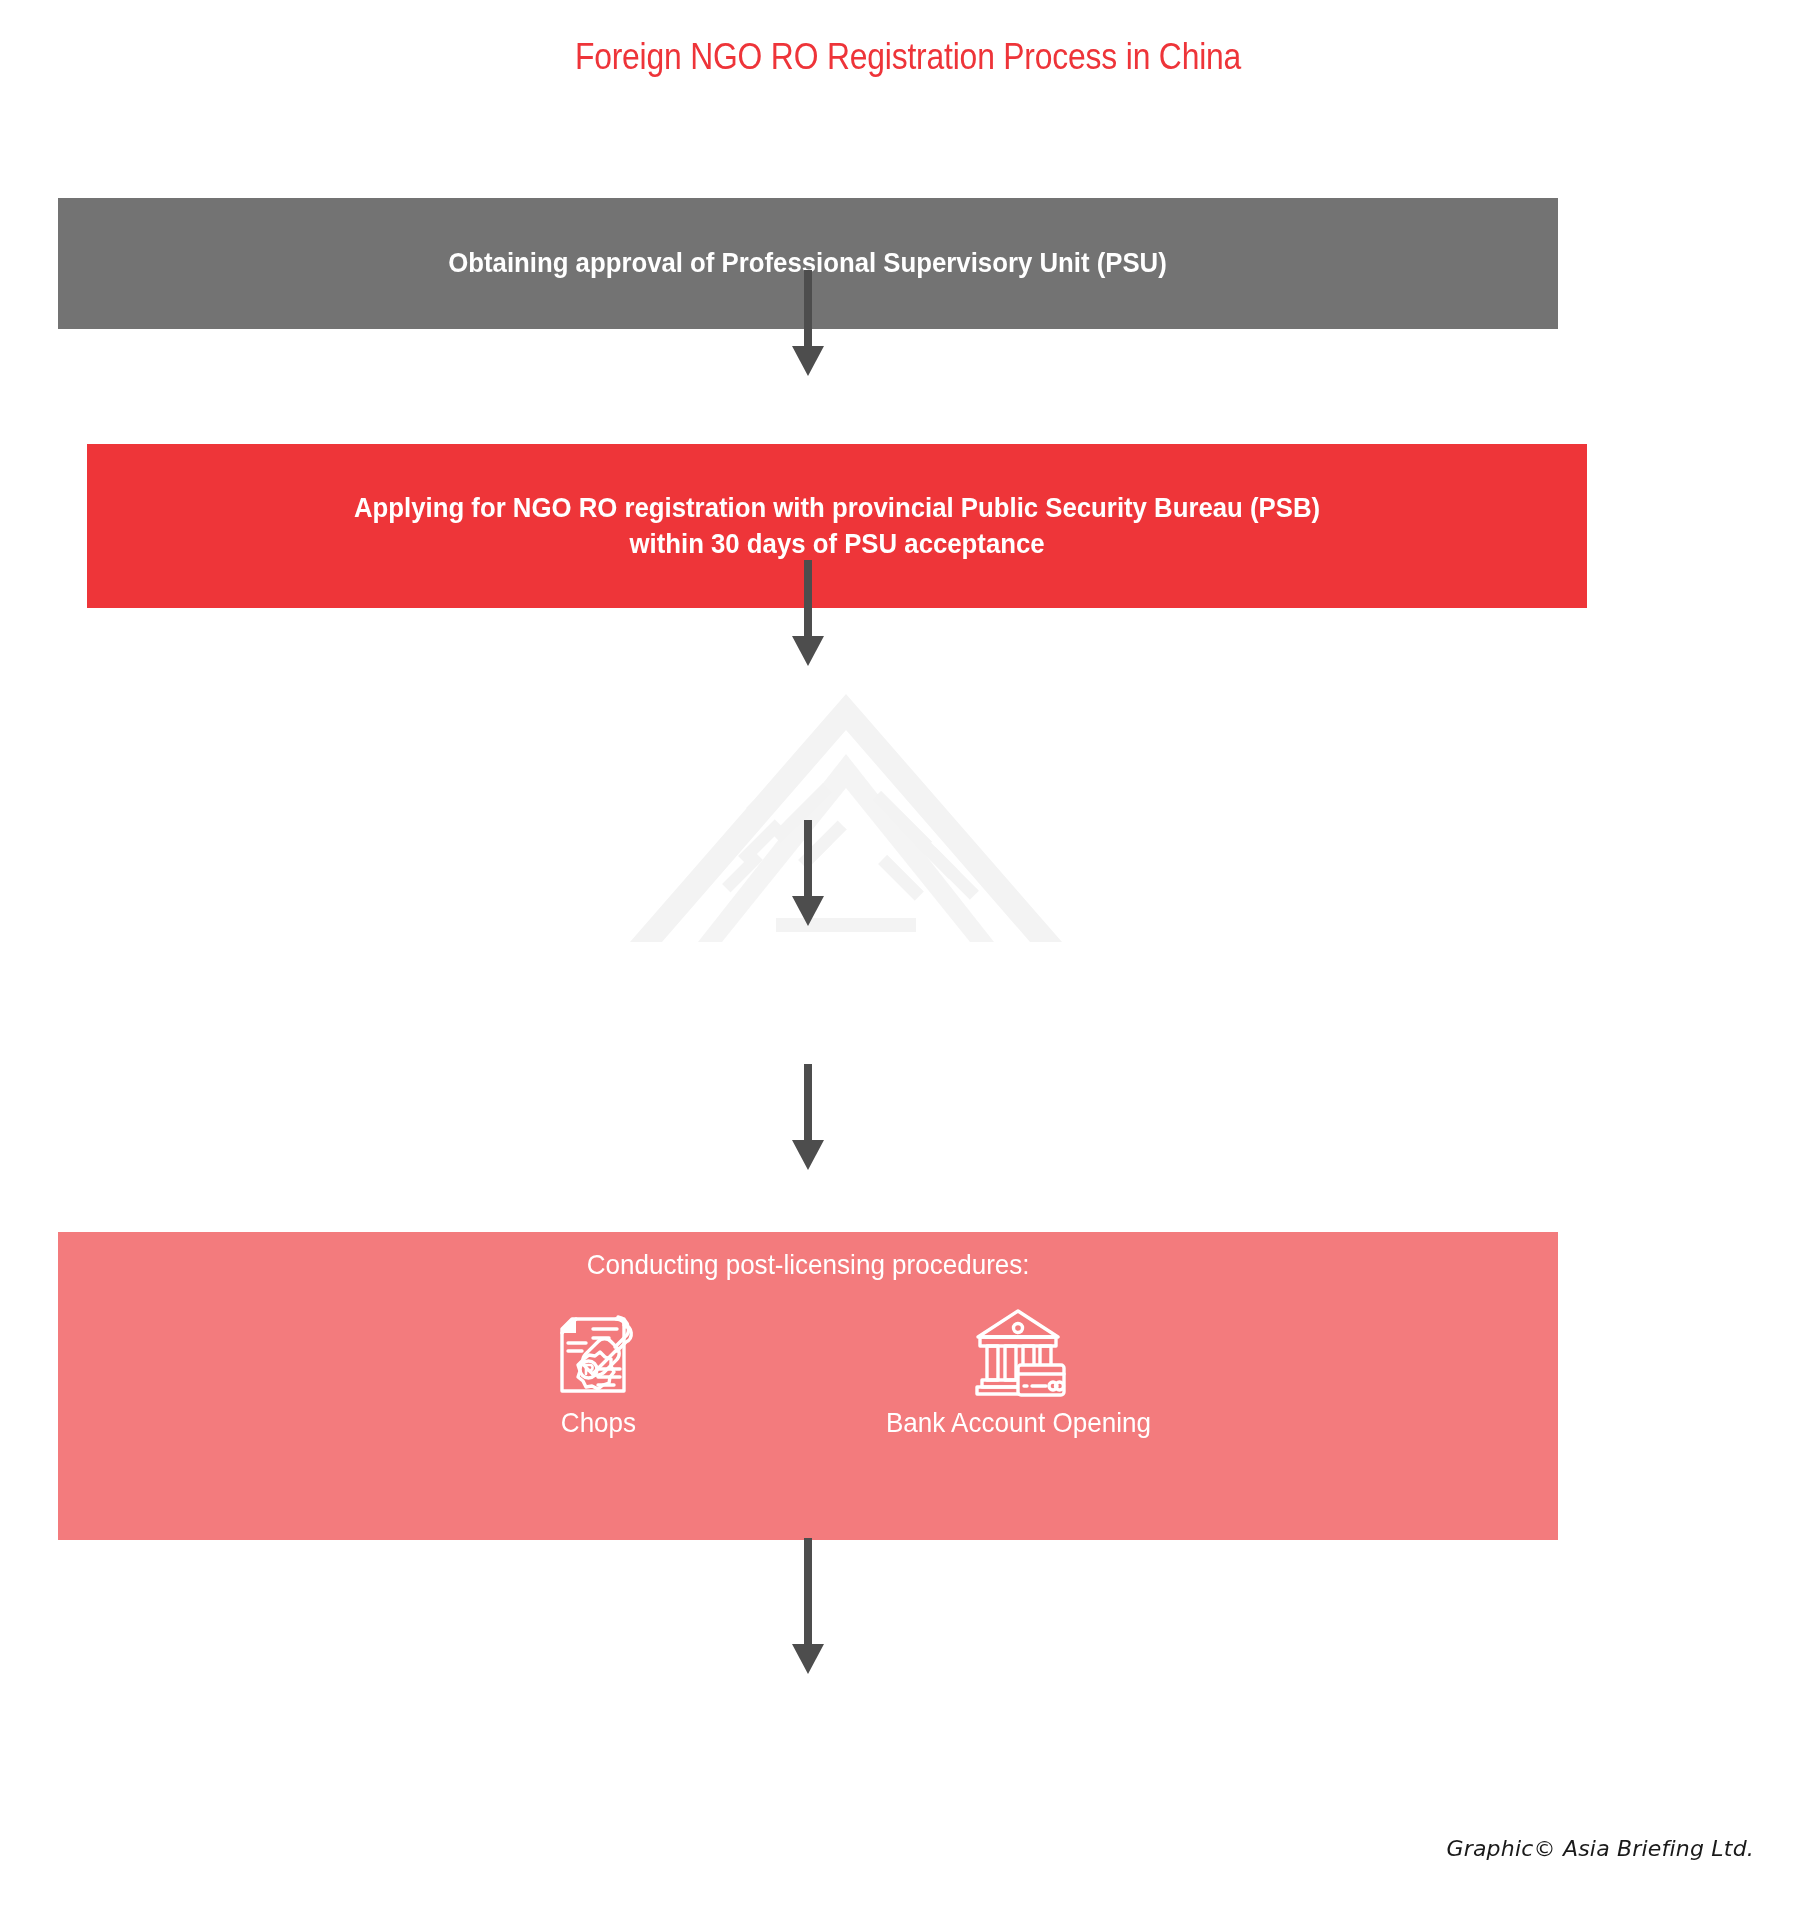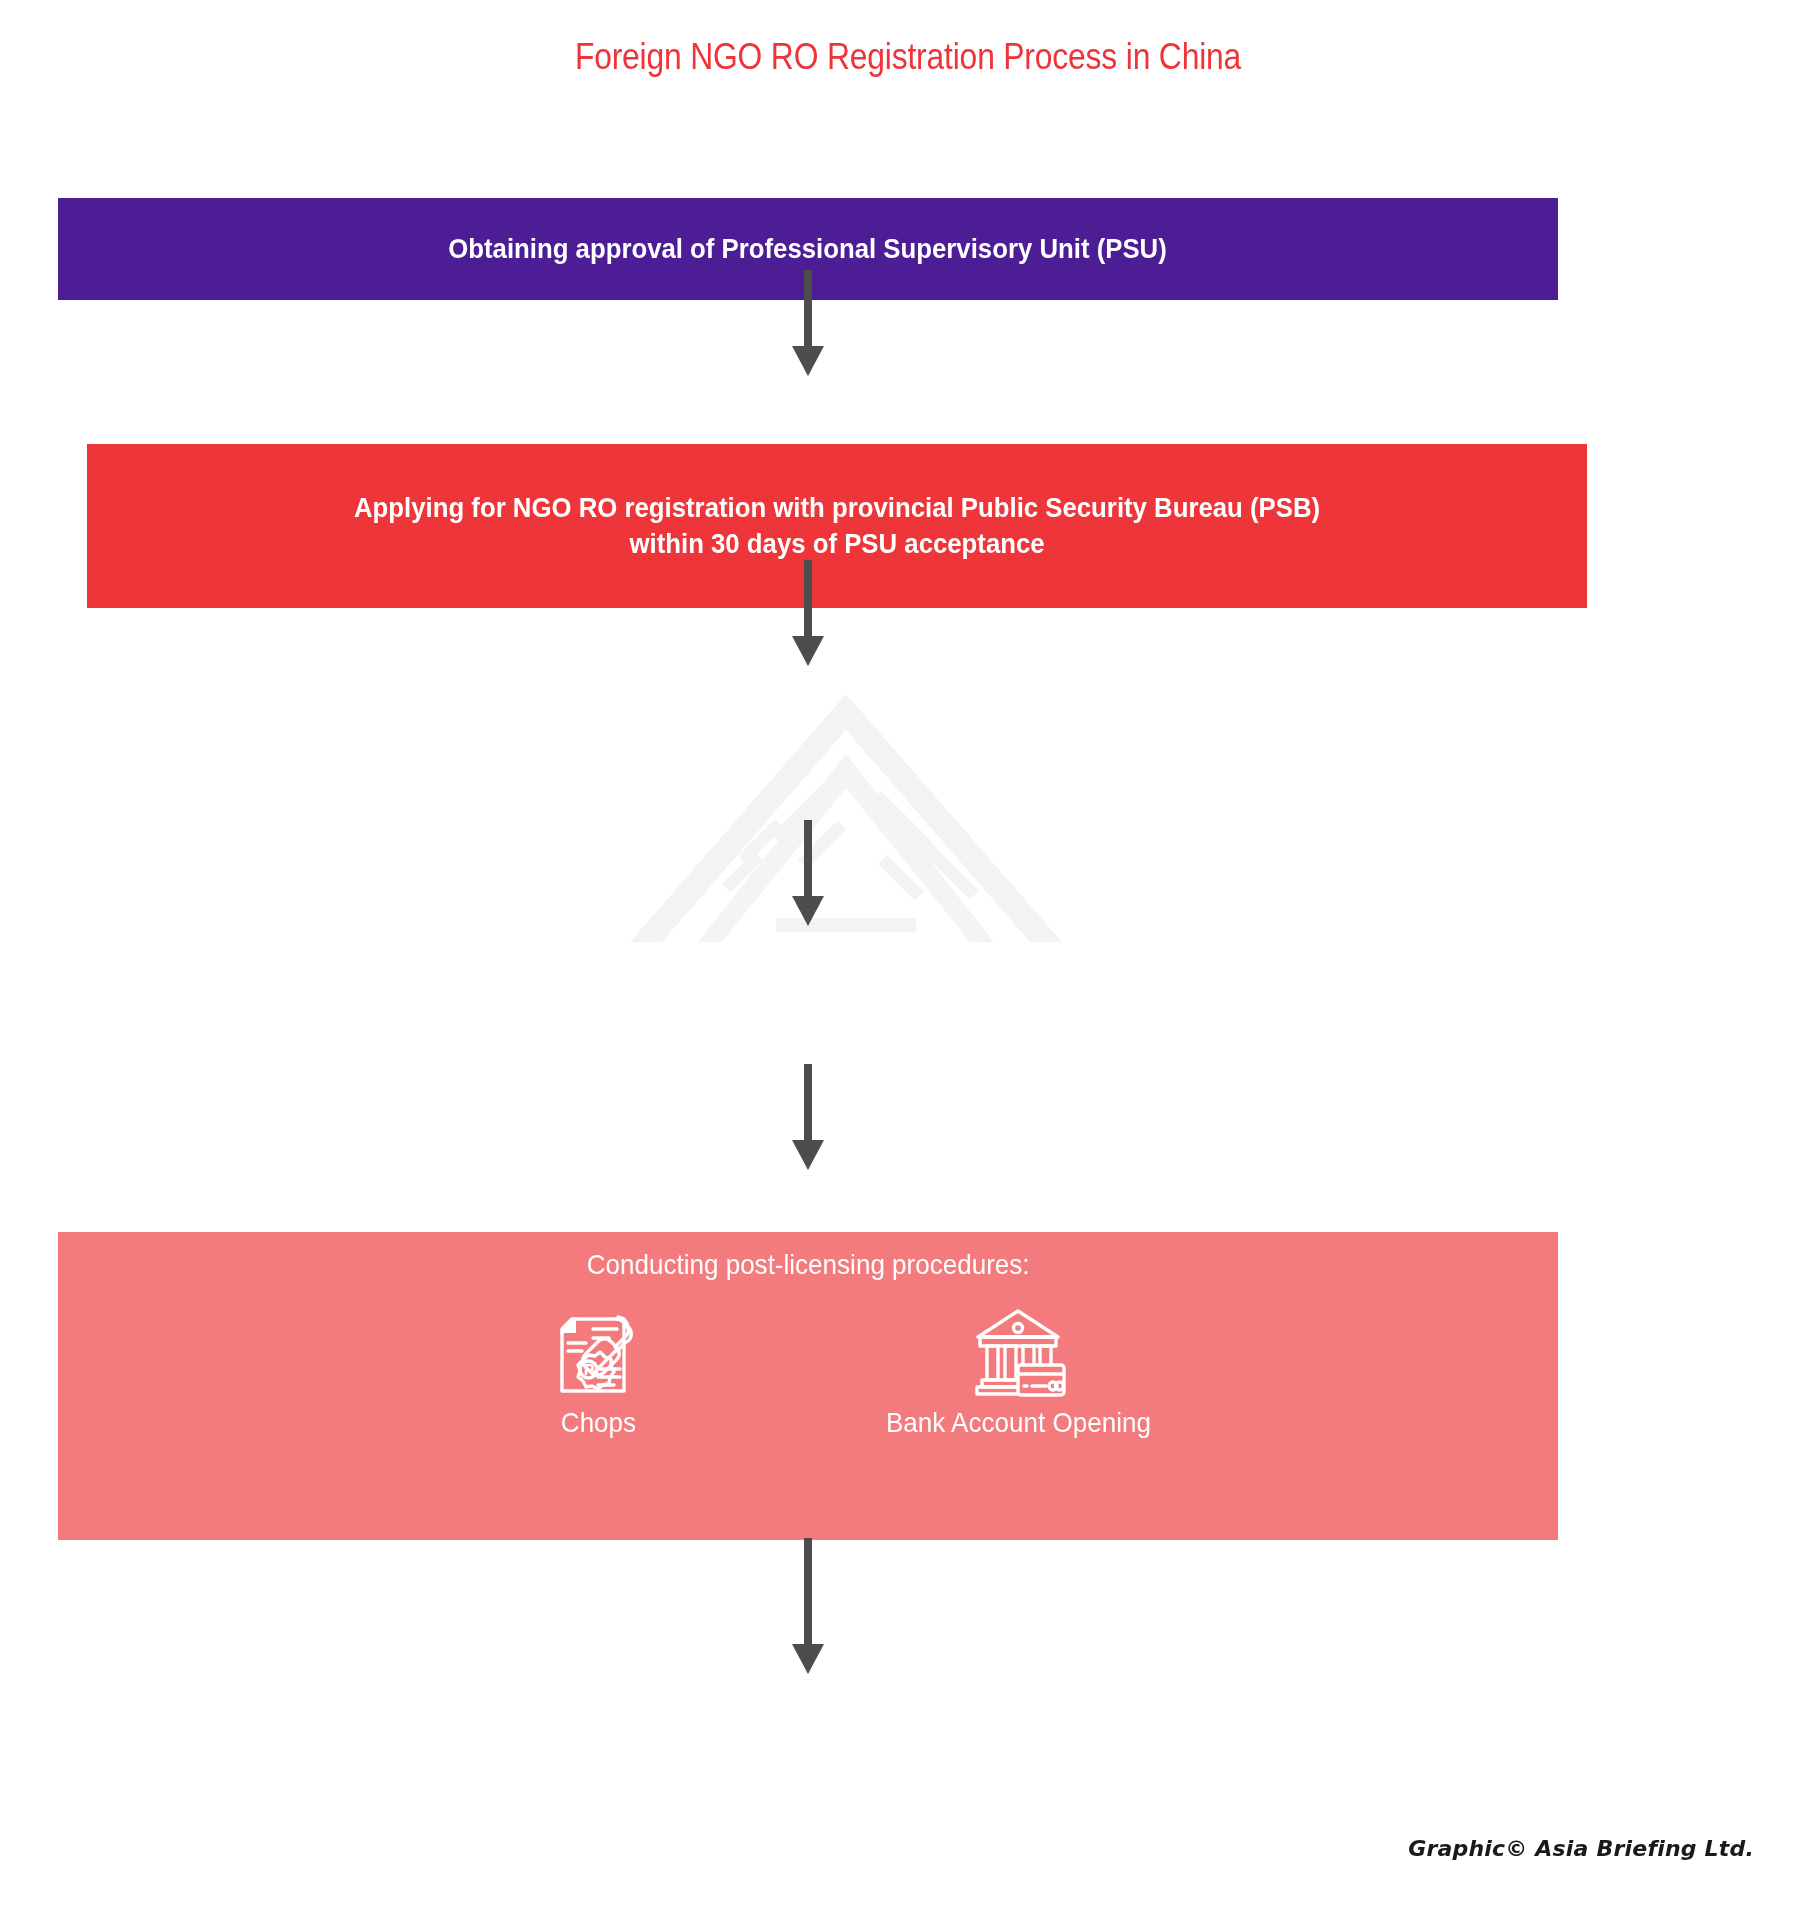--- a/index.html
+++ b/index.html
@@ -129,21 +129,21 @@
   }
 
   
   #credit {
     position: absolute;
     right: 54px;
     top: 1836px;
     font-family: "DejaVu Sans", sans-serif;
     font-size: 22px;
     font-style: italic;
-    font-weight: 700;
+    font-weight: 400;
     color: #1a1a1a;
     letter-spacing: 0.2px;
     white-space: nowrap;
   }
 </style>
 </head>
 <body>
 
 <div id="canvas">
 
@@ -172,21 +172,21 @@
           <rect x="252" y="176" width="13" height="52" transform="rotate(-45 252 176)"></rect>
         </g>
 
         <rect x="150" y="230" width="140" height="14"></rect>
       </g>
     </svg>
   </div>
 
   <div id="flow">
 
-    <div class="step-box" style="top:198px; height:102px; background:#4c1d95;align-items:center;">
+    <div class="step-box" style="top:198px; height:131px; background:#737373;align-items:center;">
       <div class="step-text">Obtaining approval of Professional Supervisory Unit (PSU)</div>
     </div>
 
     <div class="arrow" style="left:750px; top:270px; height:110px;">
       <svg viewBox="0 0 40 110" width="40" height="110" aria-hidden="true">
         <rect x="16" y="0" width="8" height="82" fill="#4D4D4D"></rect>
         <path d="M20 106 L4 76 L36 76 Z" fill="#4D4D4D"></path>
       </svg>
     </div>
 

